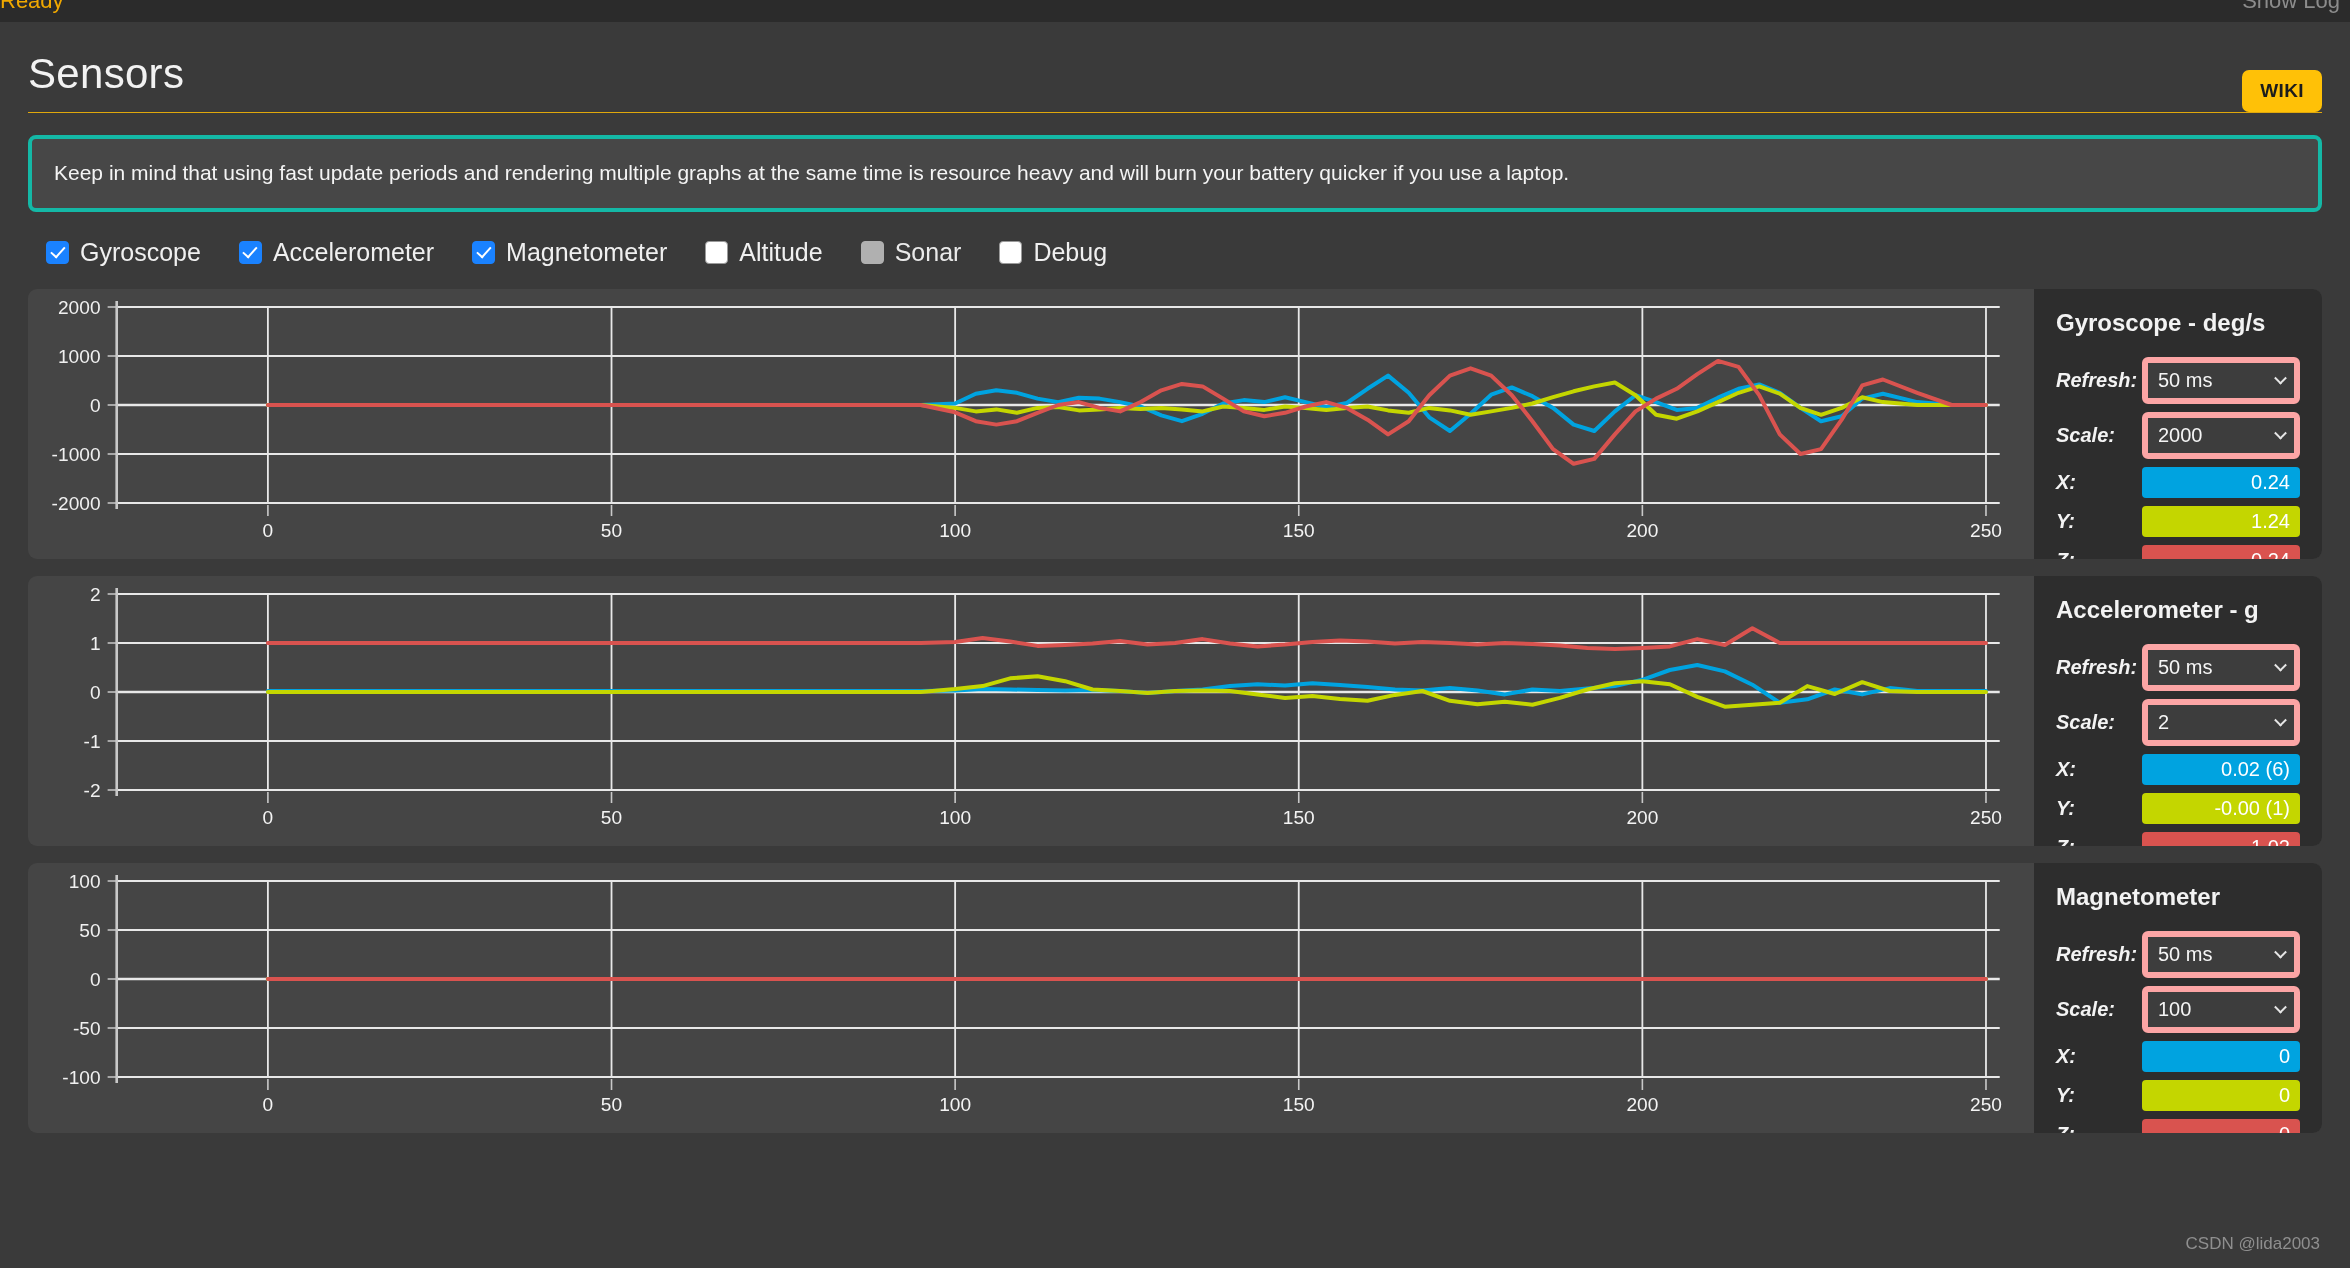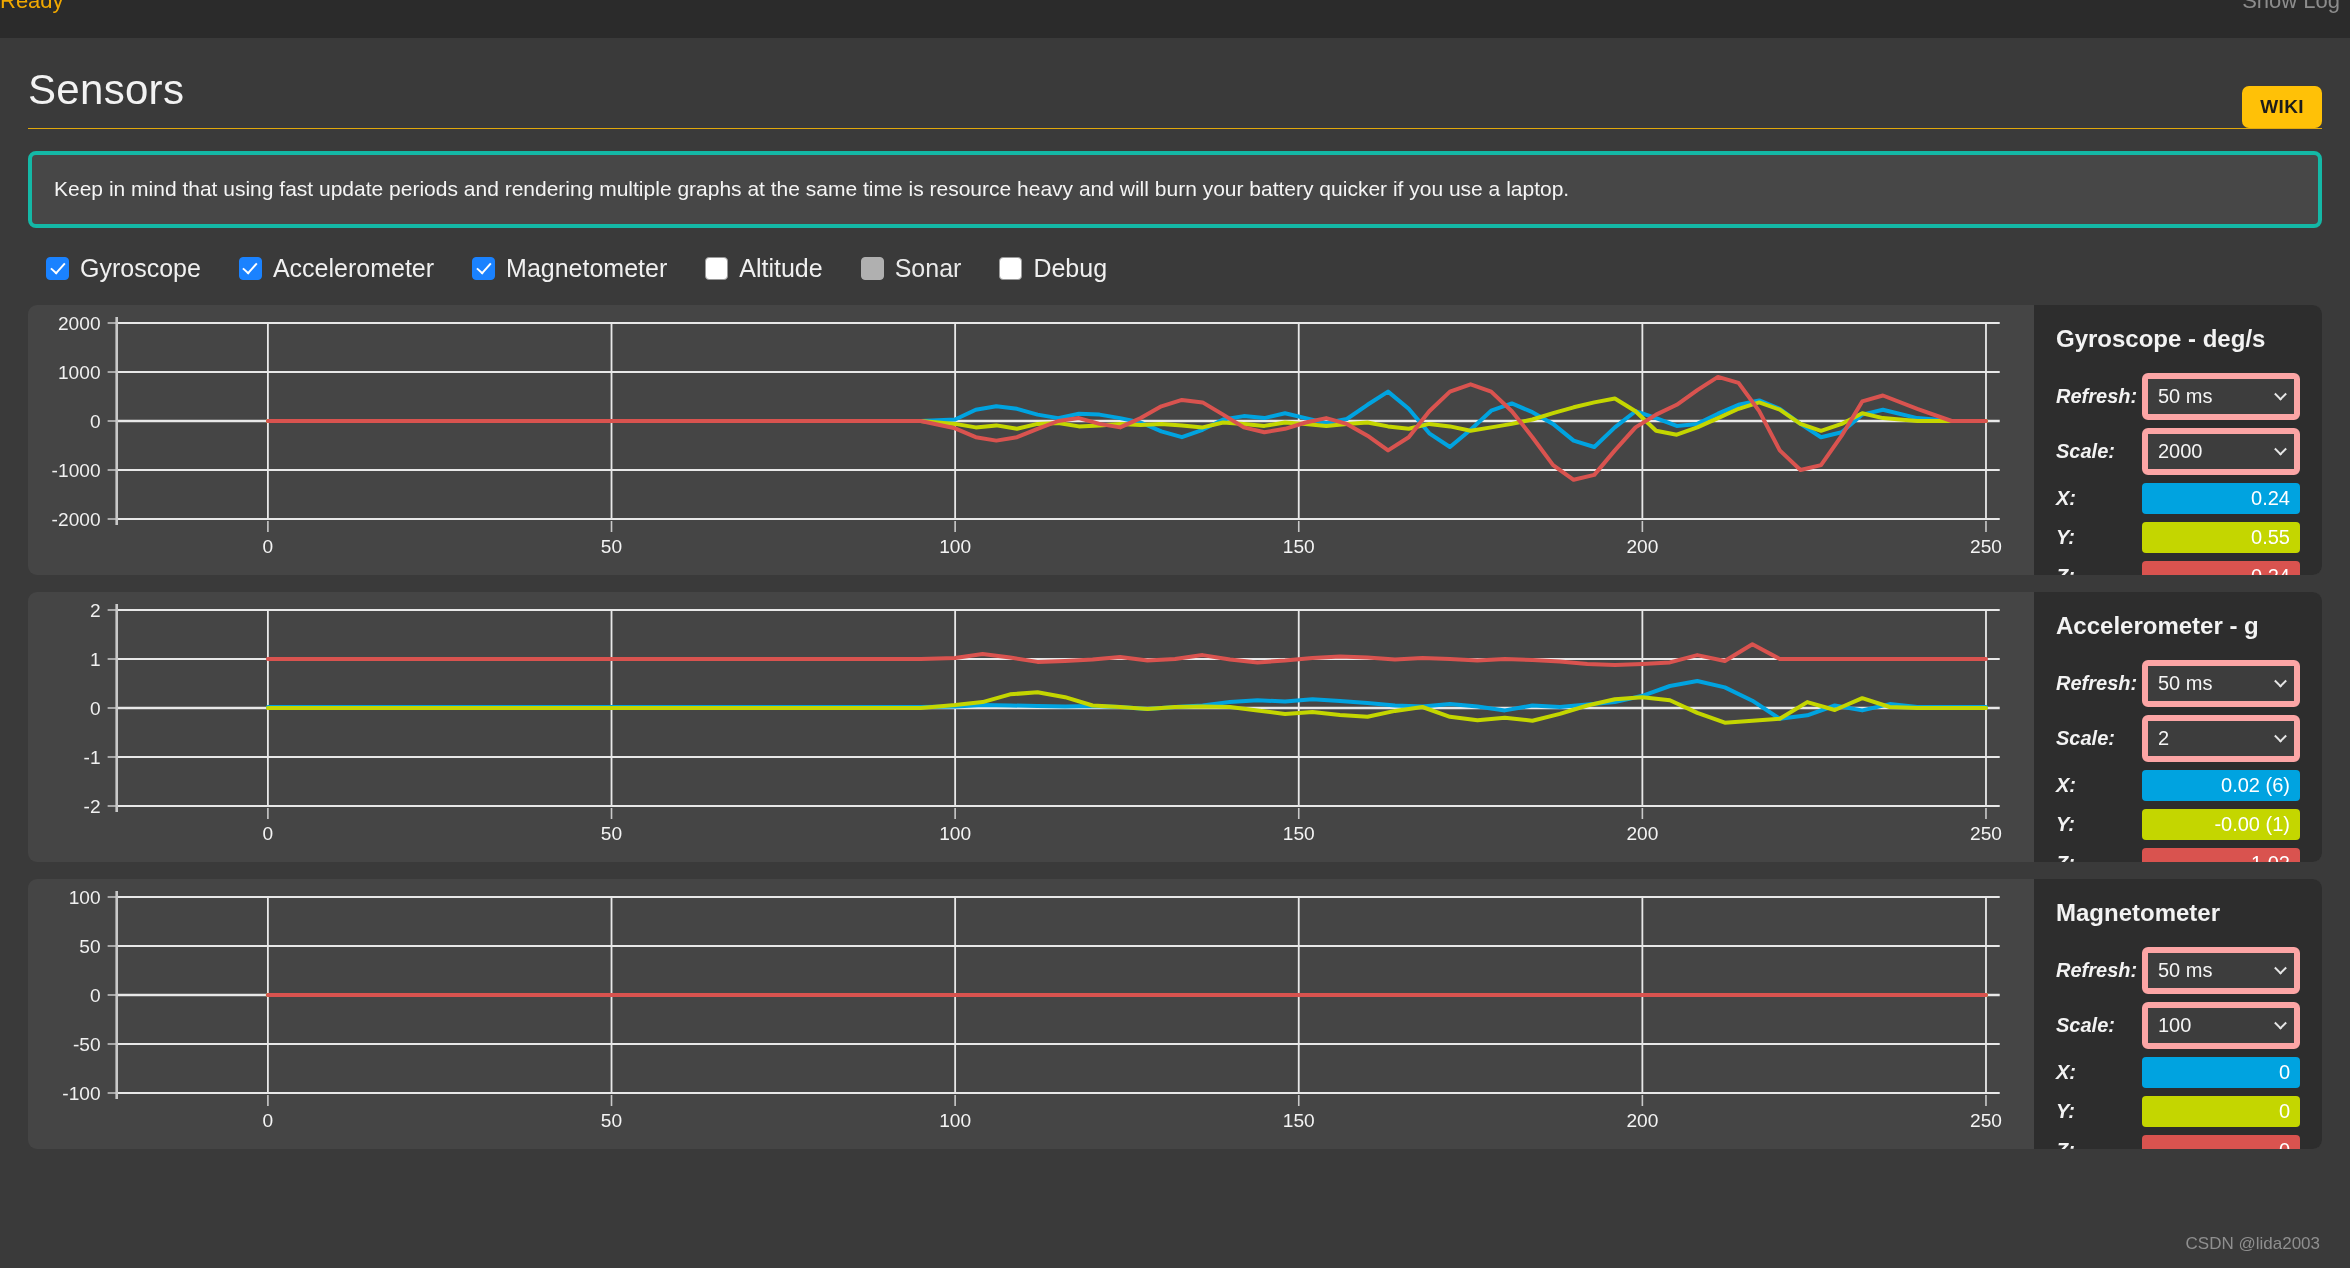--- a/index.html
+++ b/index.html
@@ -6,21 +6,21 @@
   html, body {
     width: 2350px; height: 1268px;
     background: #3a3a3a;
     font-family: "Liberation Sans", sans-serif;
     overflow: hidden;
   }
 
   
   .topbar {
     position: relative;
-    height: 38px;
+    height: 22px;
     background: #2b2b2b;
     overflow: hidden;
   }
   .topbar-status {
     position: absolute;
     left: 0px; top: -12px;
     color: #f0a800;
     font-size: 22px;
   }
   .topbar-log {
@@ -283,21 +283,21 @@
           <div class="prow">
             <span class="k">Scale:</span>
             <div class="selbox"><span>2000</span><span class="chev"></span></div>
           </div>
           <div class="prow">
             <span class="k">X:</span>
             <span class="valbox v-x">0.24</span>
           </div>
           <div class="prow">
             <span class="k">Y:</span>
-            <span class="valbox v-y">0.55</span>
+            <span class="valbox v-y">1.24</span>
           </div>
           <div class="prow">
             <span class="k">Z:</span>
             <span class="valbox v-z">-0.24</span>
           </div>
         </div>
       </div>
       <div class="card">
         <div class="chartwrap">
           <svg viewBox="0 0 1990 270" preserveAspectRatio="none">

